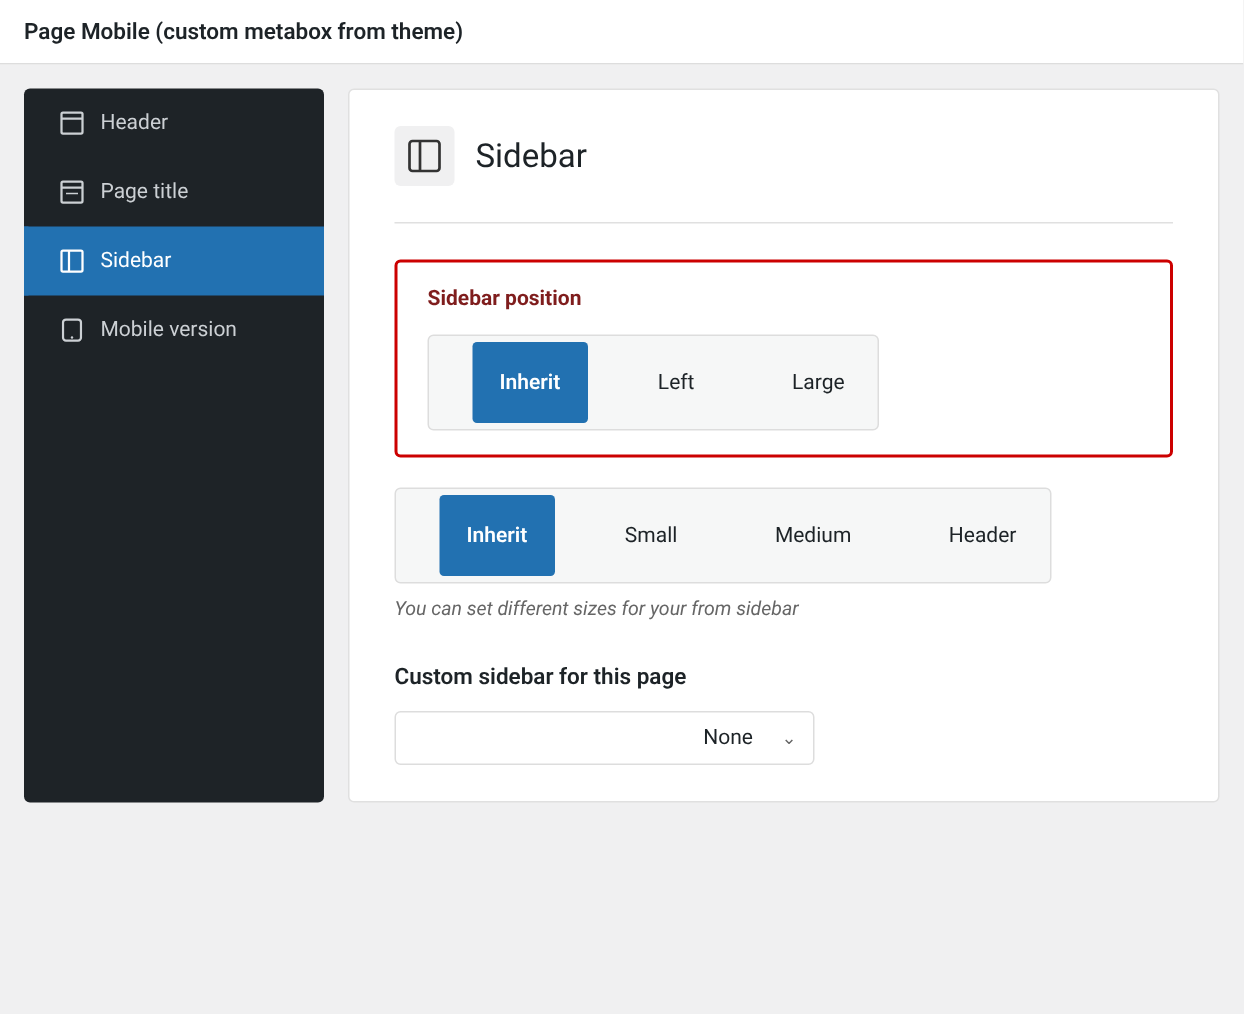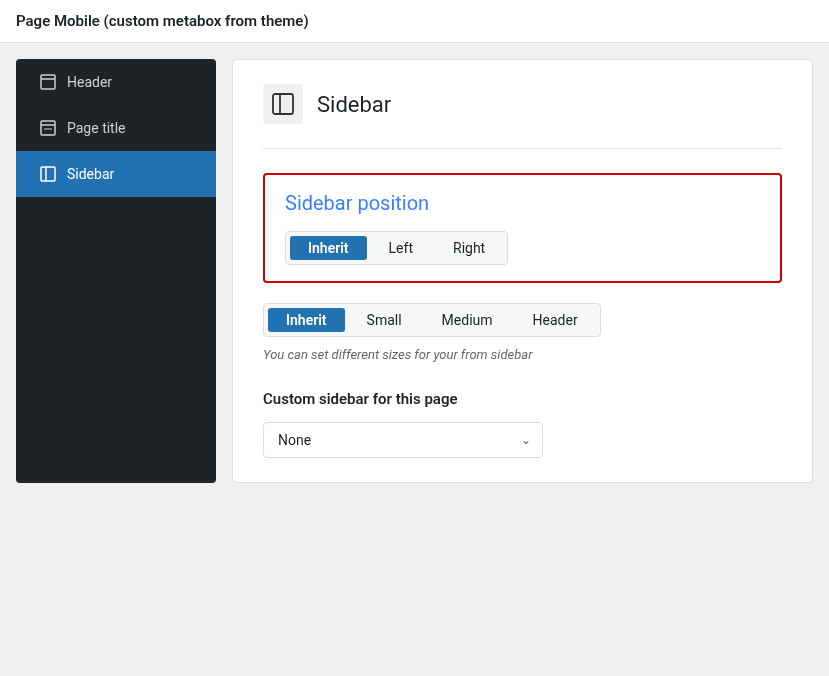--- a/index.html
+++ b/index.html
@@ -87,44 +87,45 @@
       font-weight: 400;
       color: #1d2327;
     }
     .section-box {
       border: 2px solid #cc0000;
       border-radius: 4px;
       padding: 16px 20px;
       margin-bottom: 20px;
     }
     .section-label {
-      font-size: 20px;
-      font-weight: 400;
-      color: #3b82f6;
+      font-size: 14px;
+      font-weight: 700;
+      color: #7f1d1d;
       margin-bottom: 16px;
     }
     .button-group {
       display: flex;
       align-items: center;
       gap: 4px;
       background: #f6f7f7;
       border: 1px solid #ddd;
       border-radius: 4px;
       padding: 4px;
       width: fit-content;
     }
     .btn-option {
-      padding: 4px 18px;
+      padding: 19px 18px;
       border: none;
       background: transparent;
       cursor: pointer;
       border-radius: 3px;
       font-size: 14px;
       color: #1d2327;
       font-family: inherit;
+      margin-left: 25px;
     }
     .btn-option.selected {
       background: #2271b1;
       color: #fff;
       font-weight: 600;
     }
     .helper-text {
       font-size: 13px;
       color: #666;
       font-style: italic;
@@ -153,20 +154,21 @@
       border: 1px solid #ddd;
       border-radius: 4px;
       padding: 9px 40px 9px 14px;
       font-size: 14px;
       color: #1d2327;
       background: #fff;
       appearance: none;
       width: 280px;
       cursor: pointer;
       font-family: inherit;
+      text-align: right;
     }
     .select-arrow {
       position: absolute;
       right: 12px;
       top: 50%;
       transform: translateY(-50%);
       pointer-events: none;
       color: #666;
       font-size: 12px;
     }
@@ -213,20 +215,29 @@
         <span class="nav-icon">
           <svg width="16" height="16" viewBox="0 0 16 16" fill="none">
             <rect x="1" y="1" width="14" height="14" rx="1" stroke="#fff" stroke-width="1.5" fill="none"></rect>
             <line x1="6" y1="1" x2="6" y2="15" stroke="#fff" stroke-width="1.5"></line>
           </svg>
         </span>
         <span>Sidebar</span>
       </div>
 
 
+      <div class="nav-item">
+        <span class="nav-icon">
+          <svg width="14" height="16" viewBox="0 0 14 16" fill="none">
+            <rect x="1" y="1" width="12" height="14" rx="2" stroke="#ccd0d4" stroke-width="1.5" fill="none"></rect>
+            <circle cx="7" cy="13" r="0.8" fill="#ccd0d4"></circle>
+          </svg>
+        </span>
+        <span>Mobile version</span>
+      </div>
     </nav>
 
     <div class="content-panel">
 
       <div class="panel-title">
         <div class="panel-title-icon">
           <svg width="24" height="24" viewBox="0 0 24 24" fill="none">
             <rect x="2" y="2" width="20" height="20" rx="2" stroke="#333" stroke-width="1.8" fill="none"></rect>
             <line x1="9" y1="2" x2="9" y2="22" stroke="#333" stroke-width="1.8"></line>
           </svg>
@@ -234,21 +245,21 @@
         <span class="panel-title-text">Sidebar</span>
       </div>
 
       <hr class="divider">
 
       <div class="section-box">
         <div class="section-label">Sidebar position</div>
         <div class="button-group">
           <button class="btn-option selected">Inherit</button>
           <button class="btn-option">Left</button>
-          <button class="btn-option">Right</button>
+          <button class="btn-option">Large</button>
         </div>
       </div>
 
       <div class="section-normal">
         <div class="button-group">
           <button class="btn-option selected">Inherit</button>
           <button class="btn-option">Small</button>
           <button class="btn-option">Medium</button>
           <button class="btn-option">Header</button>
         </div>

